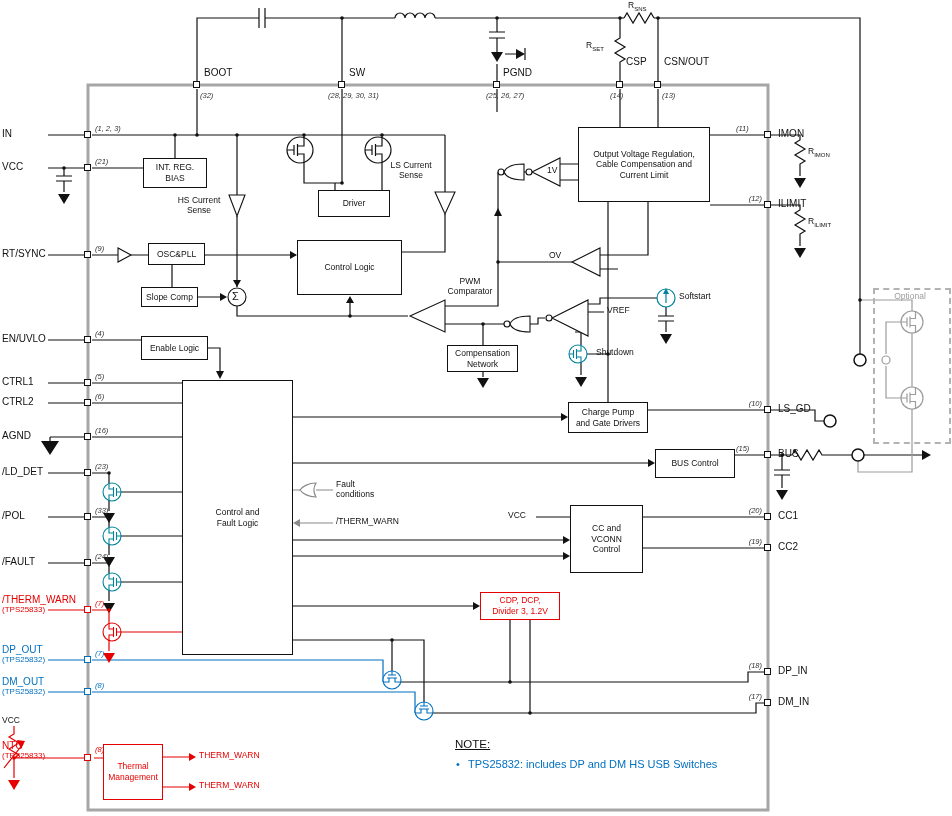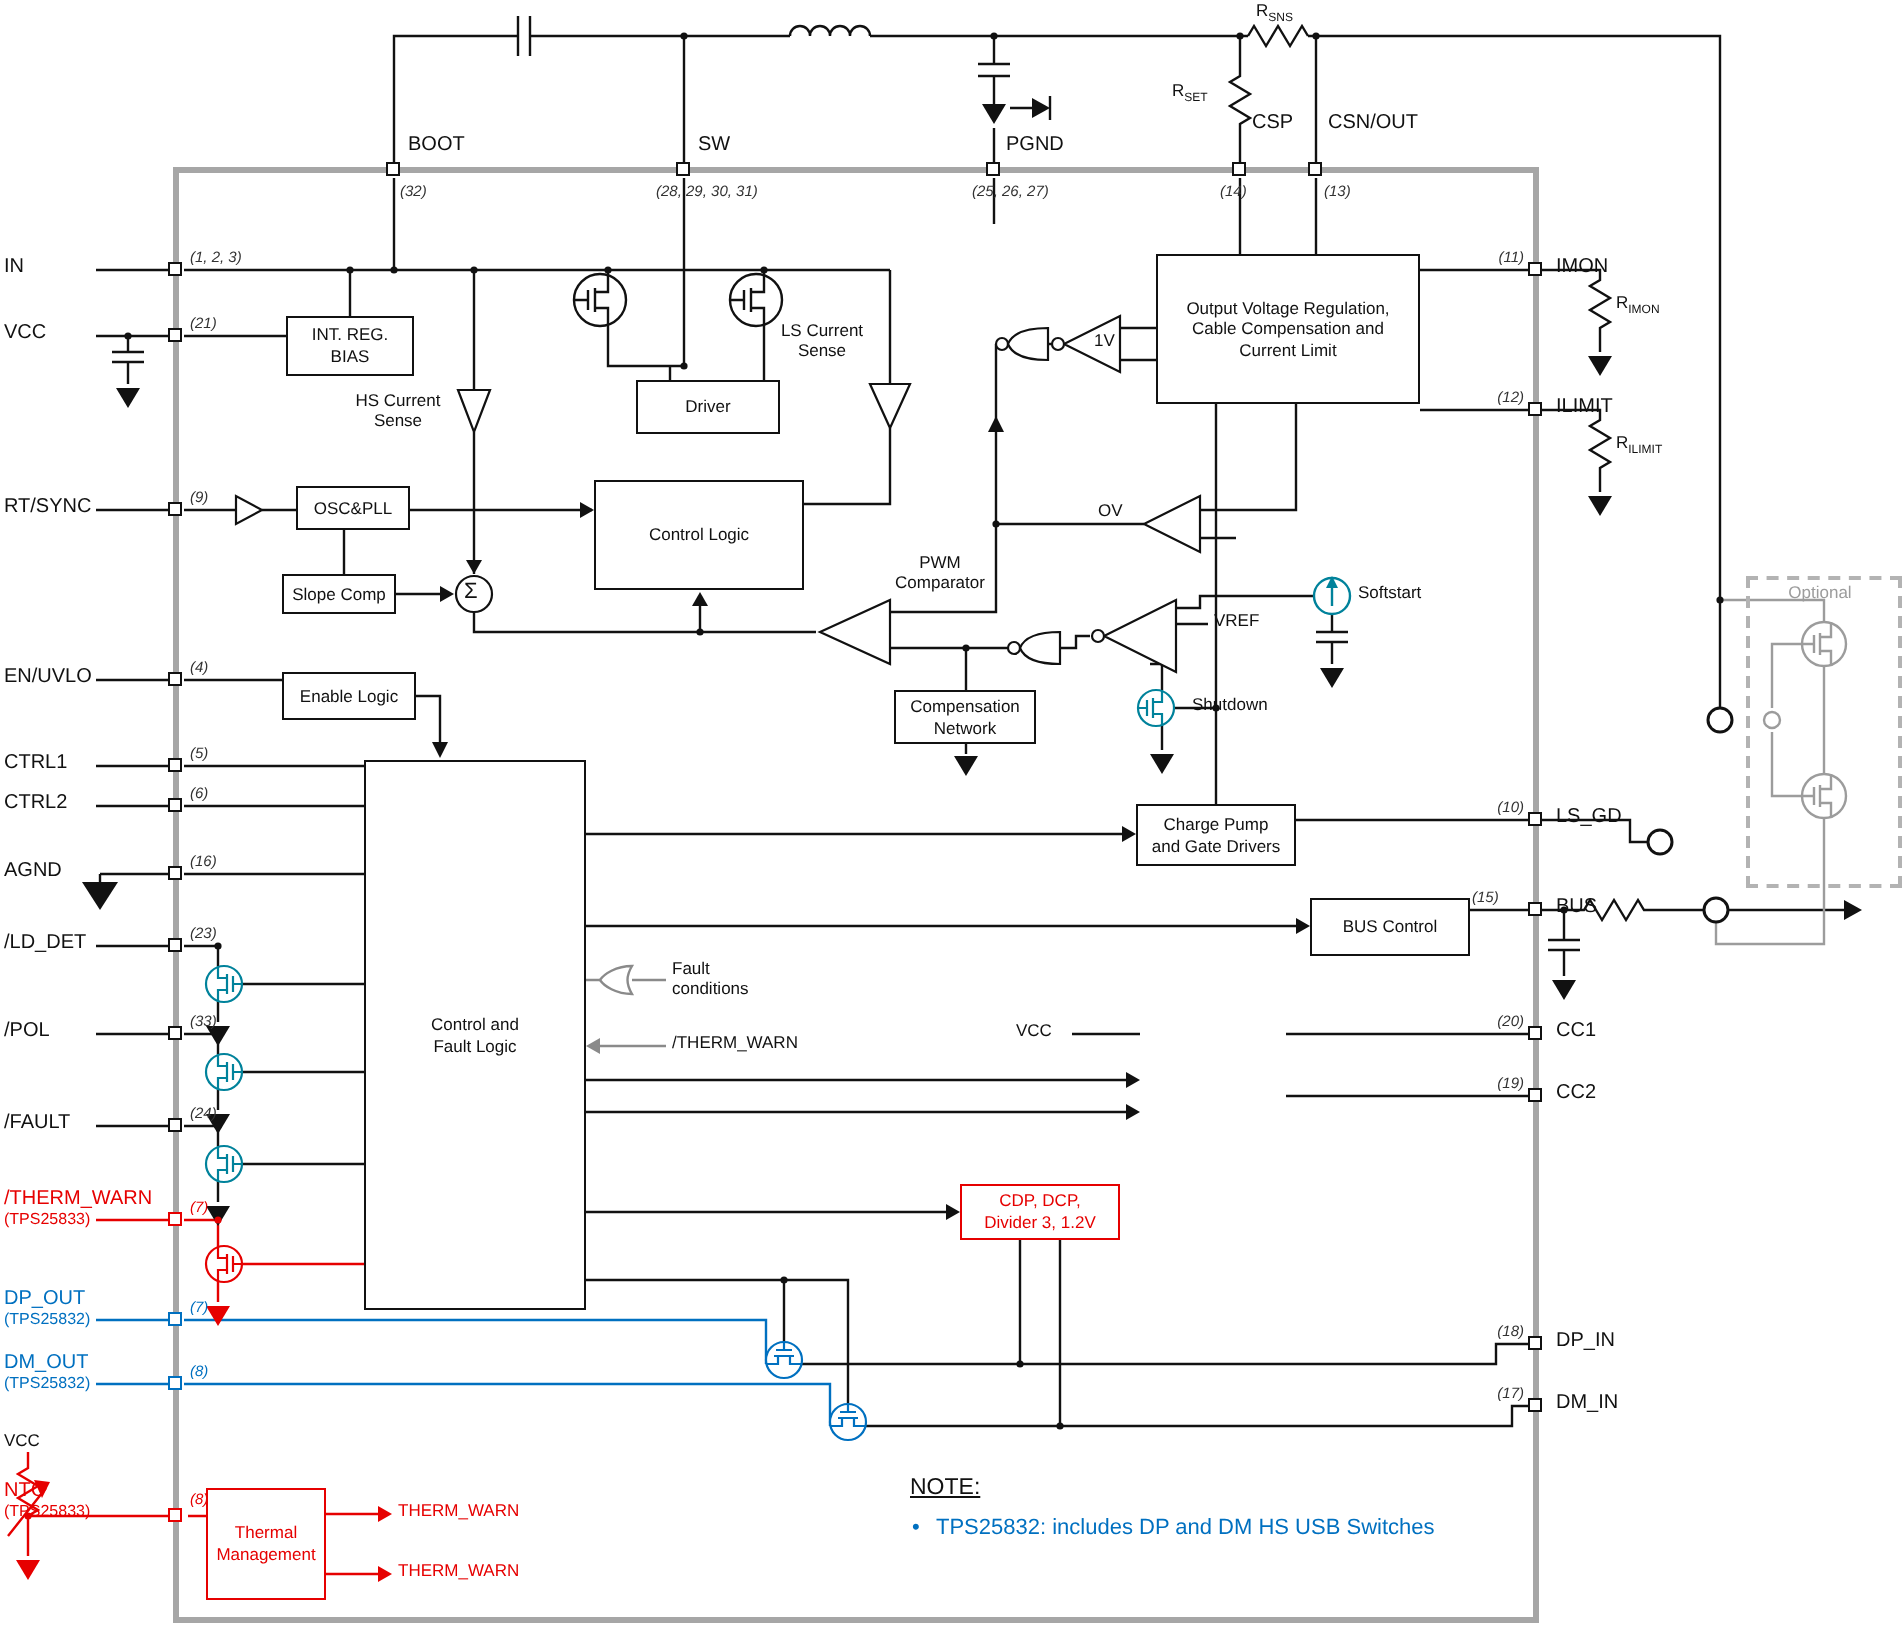--- a/index.html
+++ b/index.html
@@ -241,20 +241,23 @@
 <div class="blk" style="left:182px;top:380px;width:111px;height:275px">Control and
 Fault Logic</div>
 <div class="blk" style="left:447px;top:345px;width:71px;height:27px">Compensation
 Network</div>
 <div class="blk" style="left:578px;top:127px;width:132px;height:75px">Output Voltage Regulation,
 Cable Compensation and
 Current Limit</div>
 <div class="blk" style="left:568px;top:402px;width:80px;height:31px">Charge Pump
 and Gate Drivers</div>
 <div class="blk" style="left:655px;top:449px;width:80px;height:29px">BUS Control</div>
+<div class="blk" style="left:570px;top:505px;width:73px;height:68px">CC and
+VCONN
+Control</div>
 <div class="blk redb" style="left:480px;top:592px;width:80px;height:28px">CDP, DCP,
 Divider 3, 1.2V</div>
 <div class="blk redb" style="left:103px;top:744px;width:60px;height:56px">Thermal
 Management</div>
 <div class="optional-box" style="left:873px;top:288px;width:74px;height:152px"></div>
 
 <div class="pin" style="left:193px;top:81px"></div>
 <div class="pin" style="left:338px;top:81px"></div>
 <div class="pin" style="left:493px;top:81px"></div>
 <div class="pin" style="left:616px;top:81px"></div>
@@ -320,21 +323,21 @@
 <div class="lbl r blue" style="left:2px;top:655px;width:80px;font-size:8px">(TPS25832)</div>
 <div class="num blue" style="left:95px;top:649px">(7)</div>
 <div class="lbl pinlbl r blue" style="left:2px;top:676px;width:80px">DM_OUT</div>
 <div class="lbl r blue" style="left:2px;top:687px;width:80px;font-size:8px">(TPS25832)</div>
 <div class="num blue" style="left:95px;top:681px">(8)</div>
 <div class="lbl pinlbl r red" style="left:2px;top:740px;width:80px">NTC</div>
 <div class="lbl r red" style="left:2px;top:751px;width:80px;font-size:8px">(TPS25833)</div>
 <div class="num red" style="left:95px;top:745px">(8)</div>
 
 <div class="lbl pinlbl" style="left:778px;top:128px">IMON</div>
-<div class="num r" style="left:736px;top:124px;width:26px;text-align:right">(11)</div>
+<div class="num r" style="left:736px;top:124px;width:26px;text-align:left">(11)</div>
 <div class="lbl pinlbl" style="left:778px;top:198px">ILIMIT</div>
 <div class="num r" style="left:736px;top:194px;width:26px;text-align:right">(12)</div>
 <div class="lbl pinlbl" style="left:778px;top:403px">LS_GD</div>
 <div class="num r" style="left:736px;top:399px;width:26px;text-align:right">(10)</div>
 <div class="lbl pinlbl" style="left:778px;top:448px">BUS</div>
 <div class="num r" style="left:736px;top:444px;width:26px;">(15)</div>
 <div class="lbl pinlbl" style="left:778px;top:510px">CC1</div>
 <div class="num r" style="left:736px;top:506px;width:26px;text-align:right">(20)</div>
 <div class="lbl pinlbl" style="left:778px;top:541px">CC2</div>
 <div class="num r" style="left:736px;top:537px;width:26px;text-align:right">(19)</div>

